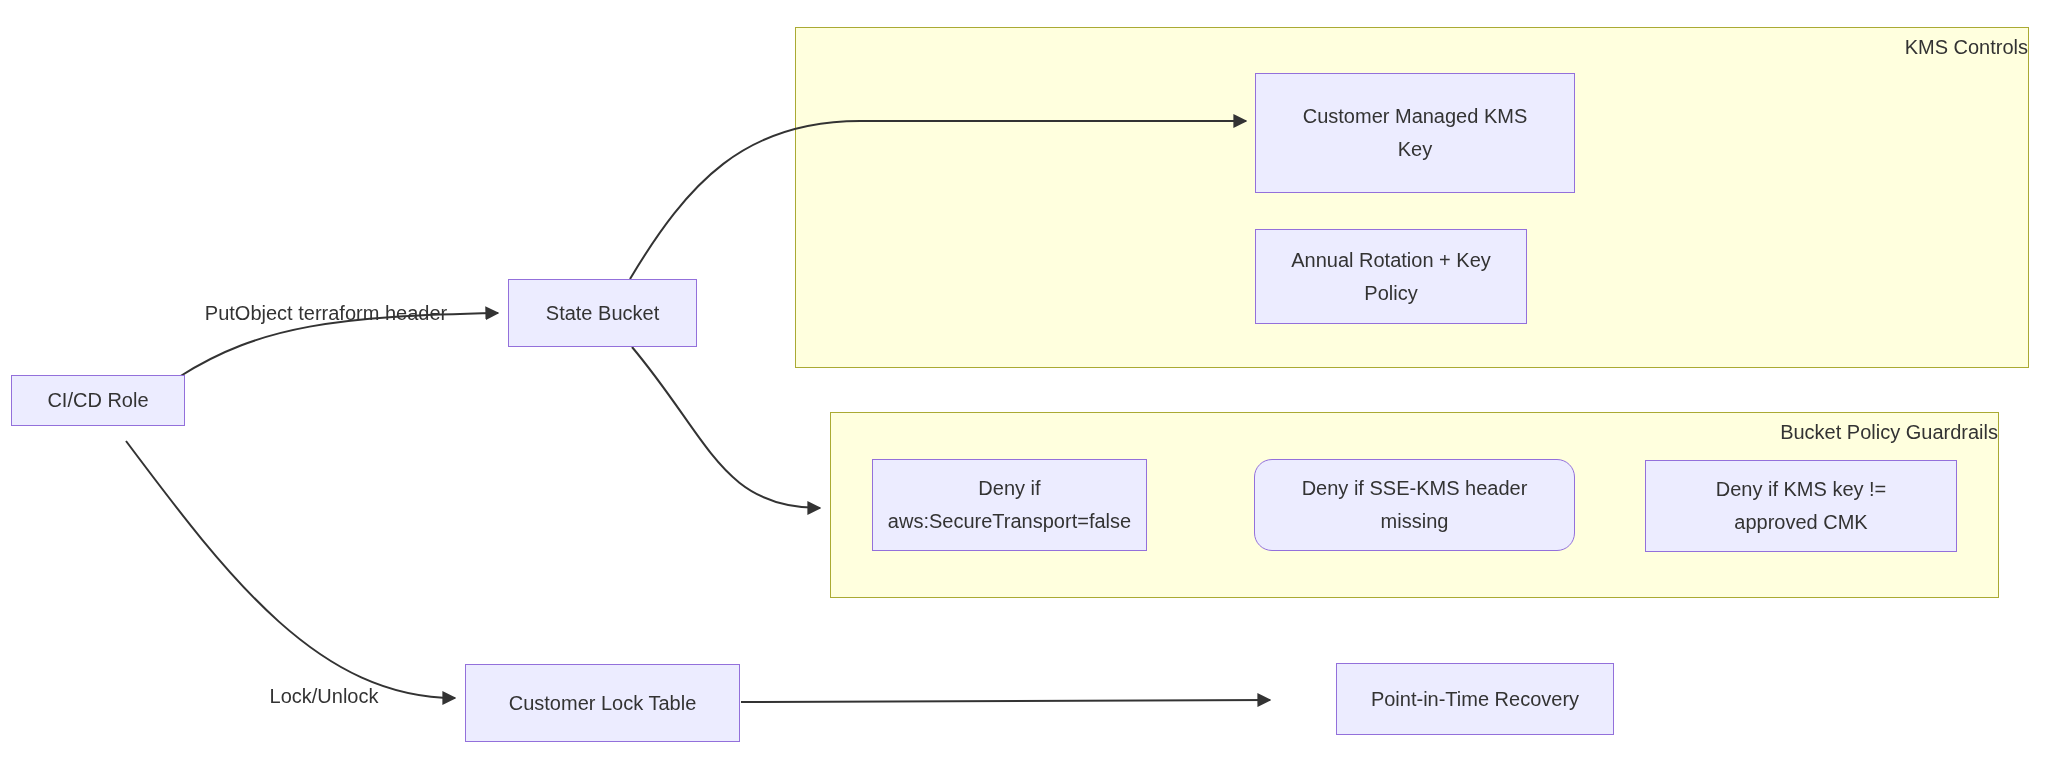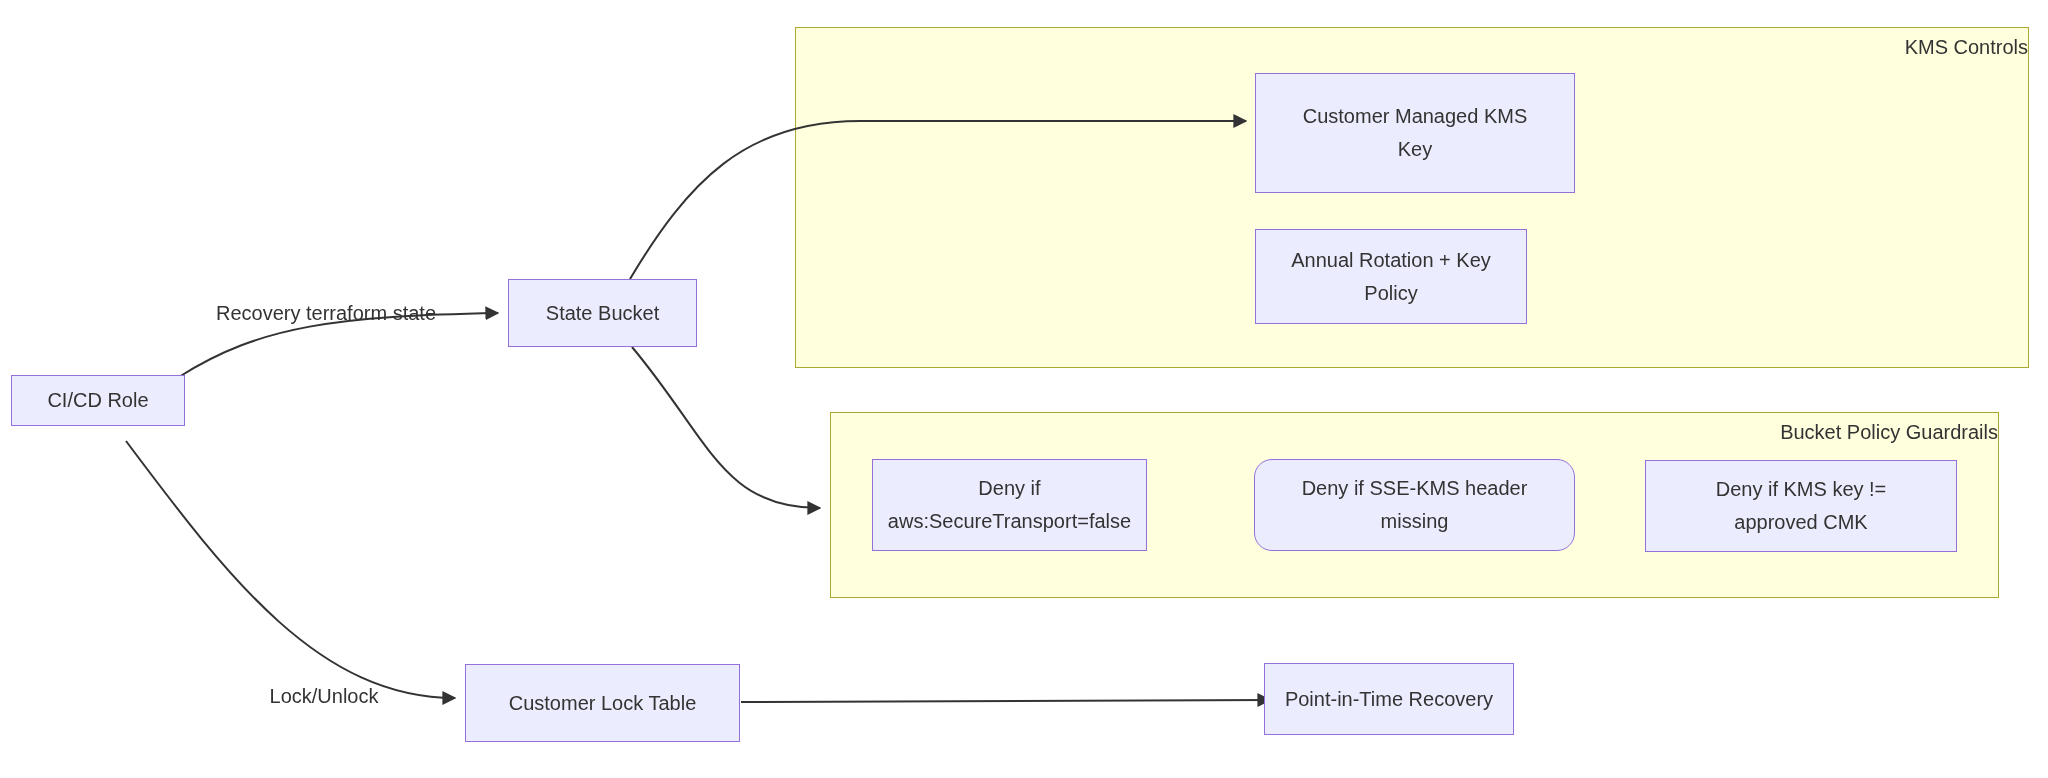--- a/index.html
+++ b/index.html
@@ -85,21 +85,21 @@
         <path class="arrow-head" d="M0,0 L10,5 L0,10 z"></path>
       </marker>
     </defs>
     <path class="edge-path" d="M 179 377 C 260 325, 340 316, 498 313" marker-end="url(#arrow)"></path>
     <path class="edge-path" d="M 630 279 C 688 182, 745 121, 860 121 L 1246 121" marker-end="url(#arrow)"></path>
     <path class="edge-path" d="M 632 347 C 710 440, 722 508, 820 508" marker-end="url(#arrow)"></path>
     <path class="edge-path" d="M 126 441 C 230 580, 320 698, 455 698" marker-end="url(#arrow)"></path>
     <path class="edge-path" d="M 741 702 L 1270 700" marker-end="url(#arrow)"></path>
   </svg>
 
-  <div class="edge-label" style="left:326px; top:313px;">Recovery terraform state</div>
+  <div class="edge-label" style="left:326px; top:313px;">PutObject terraform header</div>
   <div class="edge-label" style="left:324px; top:696px;">Lock/Unlock</div>
 
   <div class="node" style="left:11px; top:375px; width:174px; height:51px;">
     <span>CI/CD Role</span>
   </div>
 
   <div class="node" style="left:508px; top:279px; width:189px; height:68px;">
     <span>State Bucket</span>
   </div>
 
@@ -125,17 +125,17 @@
 
   <div class="node" style="left:1645px; top:460px; width:312px; height:92px;justify-content:center;">
     <span>Deny if KMS key !=
 approved CMK</span>
   </div>
 
   <div class="node" style="left:465px; top:664px; width:275px; height:78px;">
     <span>Customer Lock Table</span>
   </div>
 
-  <div class="node" style="left:1264px; top:663px; width:250px; height:72px;">
+  <div class="node" style="left:1336px; top:663px; width:278px; height:72px;">
     <span>Point-in-Time Recovery</span>
   </div>
 
 </div>
 
 </body></html>

